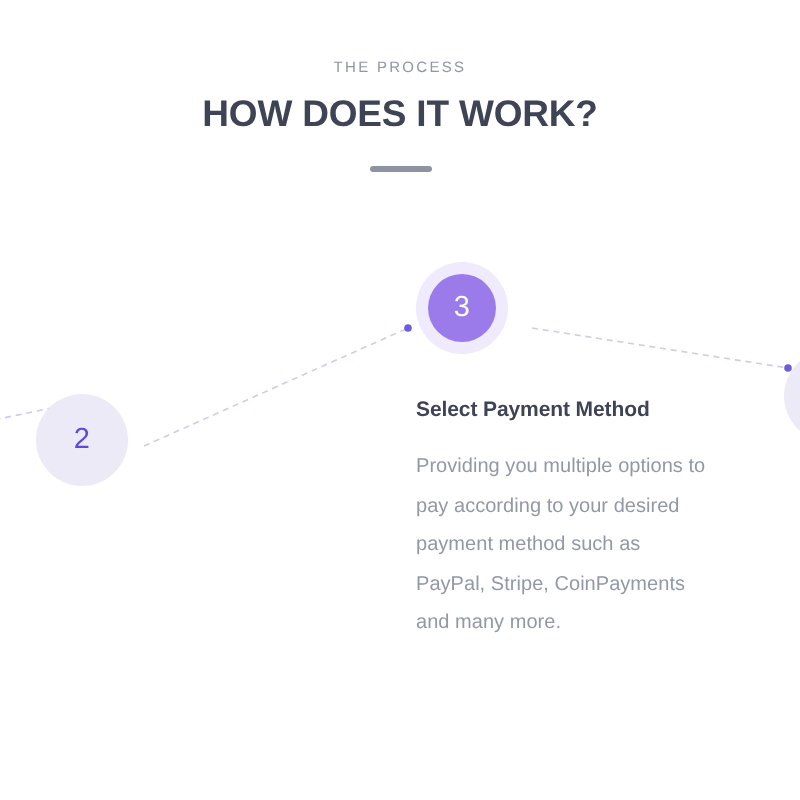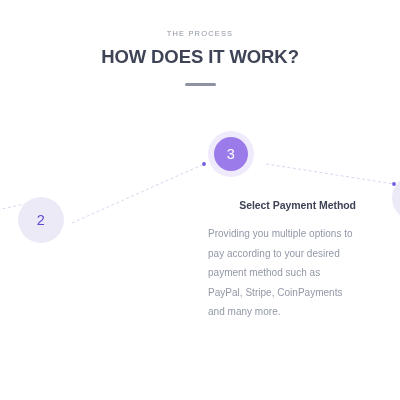--- a/index.html
+++ b/index.html
@@ -118,21 +118,20 @@
     margin-top: 21px;
     width: 148px;
   }
   .step-heading {
     font-size: 10.5px;
     font-weight: 700;
     color: #3e4455;
     line-height: 1.45;
     margin: 0 0 11px 0;
     letter-spacing: -0.05px;
-    text-align: right;
   }
   .step-text {
     font-size: 10px;
     color: #9298a6;
     line-height: 1.95;
     margin: 0;
     letter-spacing: 0.02px;
   }
 
   

